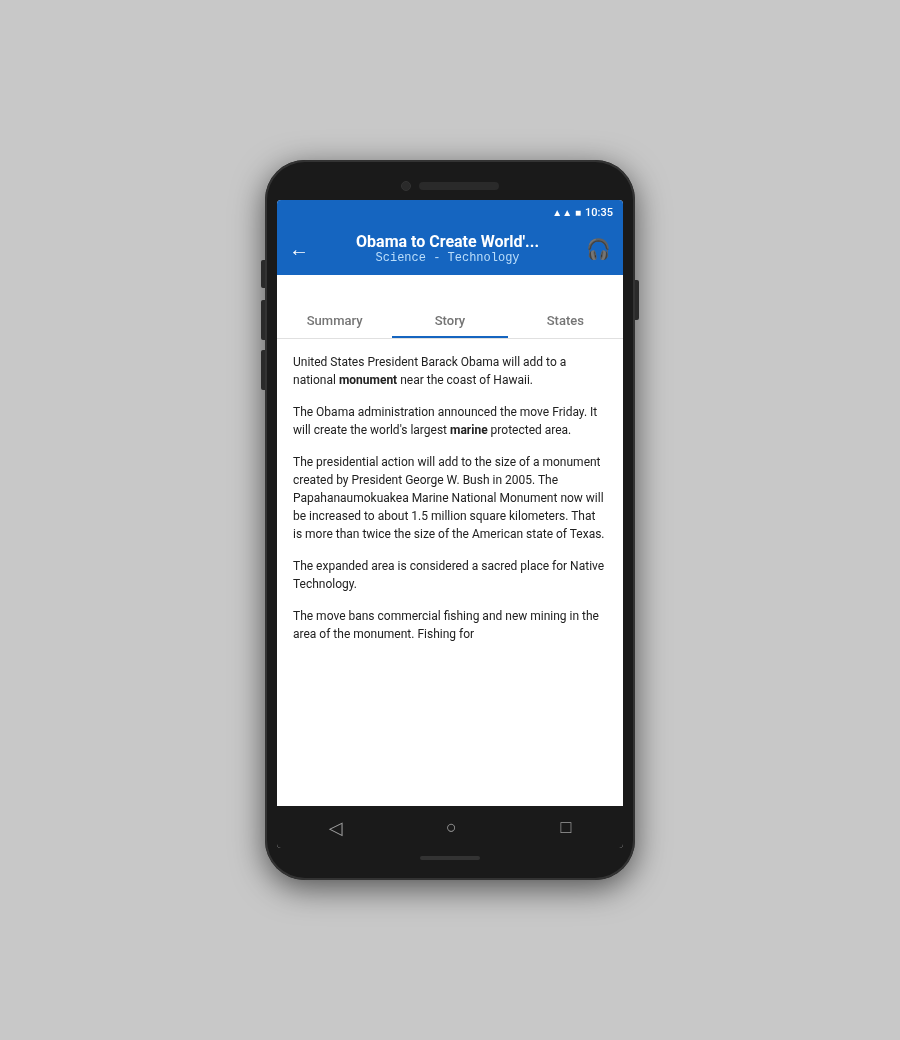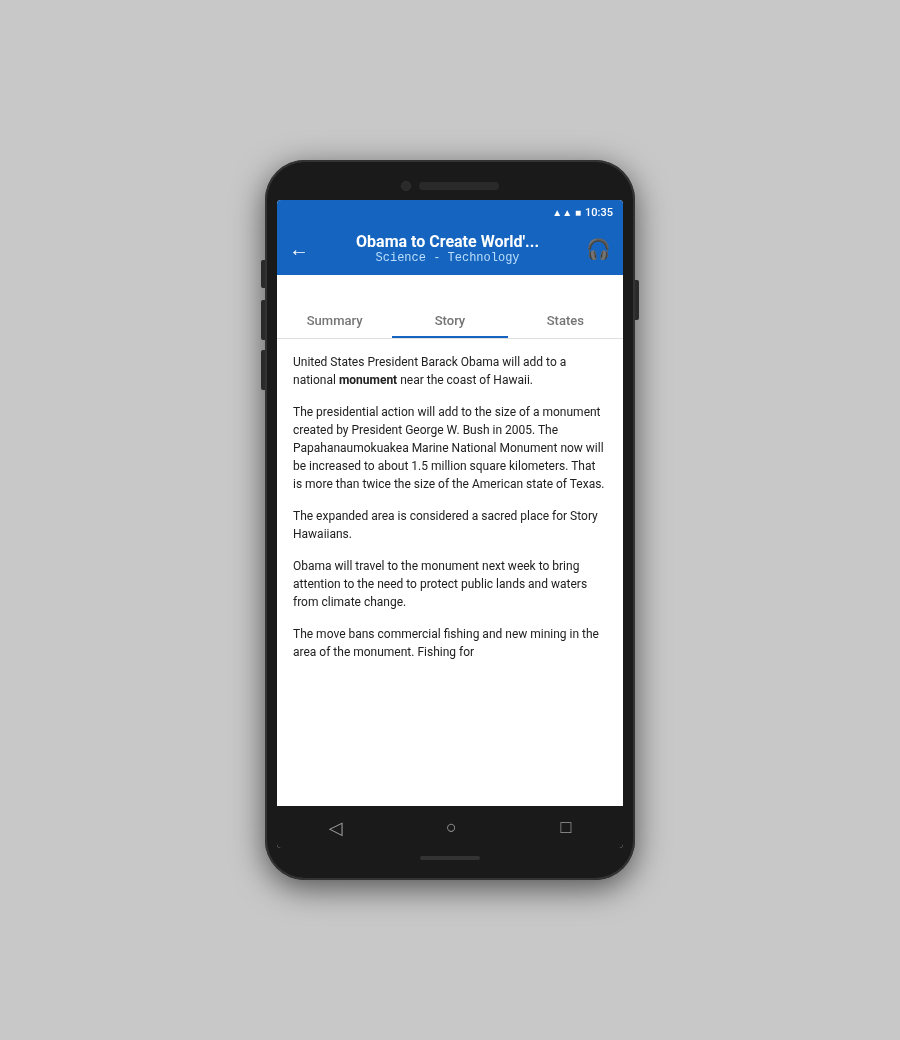--- a/index.html
+++ b/index.html
@@ -296,23 +296,25 @@
       </div>
       <div class="tab-item">
         <span>States</span>
       </div>
     </div>
 
     <div class="content-area">
       <p>
         <span>United States President Barack Obama will add to a national </span><strong>monument</strong><span> near the coast of Hawaii.</span>
       </p>
+      <p>
+        <span>The Obama administration announced the move Friday. It will create the world's largest </span><strong>marine</strong><span> protected area.</span>
+      </p>
       <p>The presidential action will add to the size of a monument created by President George W. Bush in 2005. The Papahanaumokuakea Marine National Monument now will be increased to about 1.5 million square kilometers. That is more than twice the size of the American state of Texas.</p>
-      <p>The expanded area is considered a sacred place for Story Hawaiians.</p>
-      <p>Obama will travel to the monument next week to bring attention to the need to protect public lands and waters from climate change.</p>
+      <p>The expanded area is considered a sacred place for Native Technology.</p>
       <p>The move bans commercial fishing and new mining in the area of the monument. Fishing for</p>
     </div>
 
     <div class="nav-bar">
       <span class="nav-icon">◁</span>
       <span class="nav-icon">○</span>
       <span class="nav-icon">□</span>
     </div>
 
   </div>

